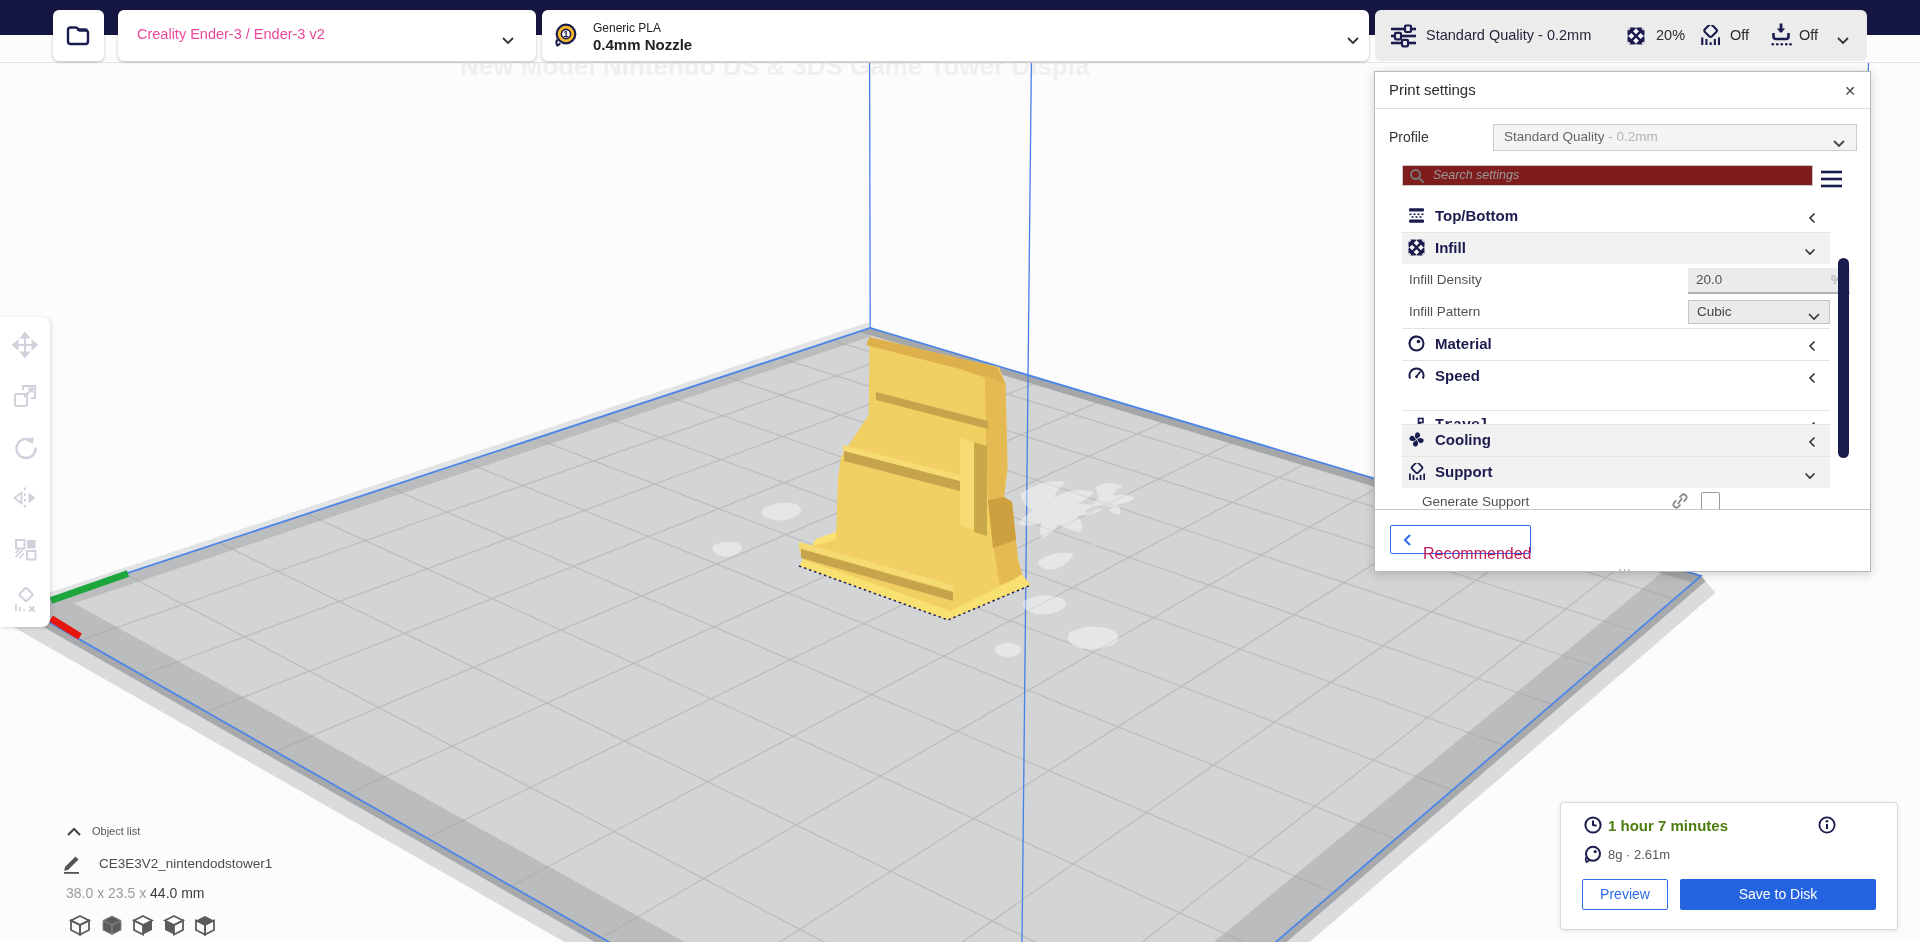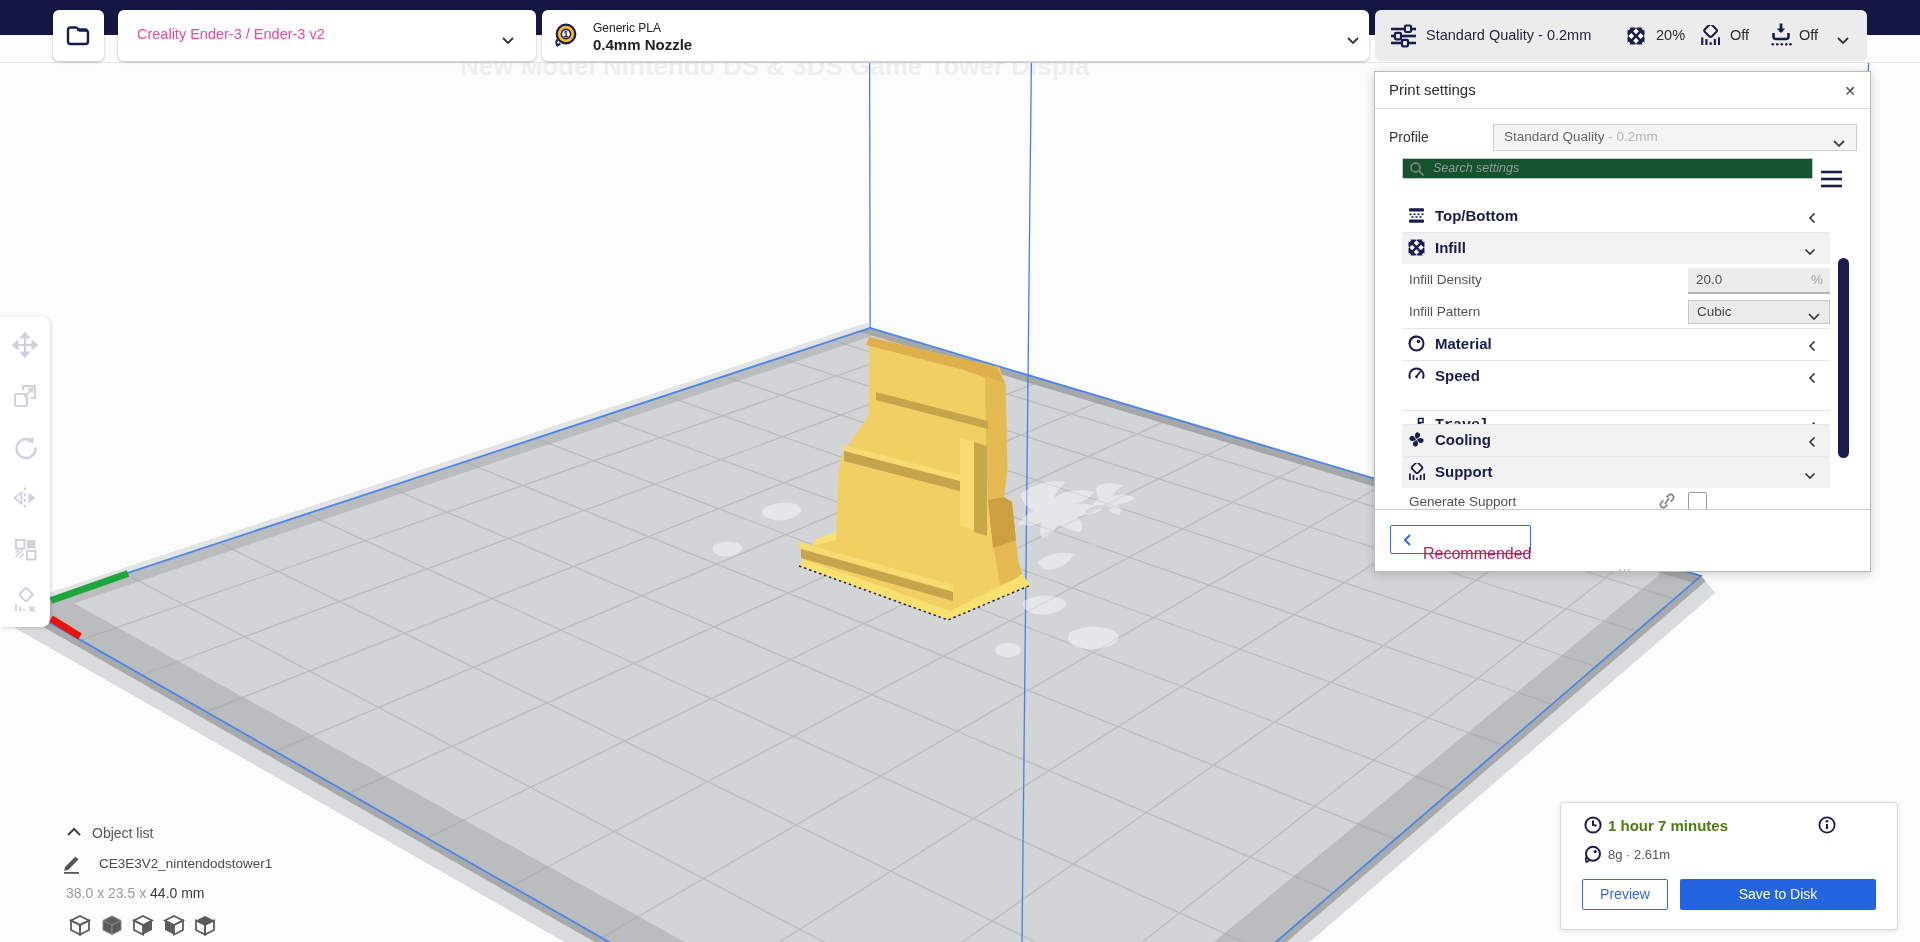--- a/index.html
+++ b/index.html
@@ -138,21 +138,21 @@
             <line x1="8" y1="20" x2="8" y2="24"></line>
             <line x1="12" y1="22" x2="12" y2="24"></line>
             <path d="M17.5 19.5 l5 5 M22.5 19.5 l-5 5"></path>
           </g>
         </svg></div>
 </div>
 <div style="position:absolute;left:62px;top:820px;width:300px;height:122px;">
 <svg width="16" height="10" viewBox="0 0 16 10" style="position:absolute;left:4px;top:7px">
         <path d="M2 8 L8 2 L14 8" fill="none" stroke="#444" stroke-width="2"></path>
       </svg>
-<div style="position:absolute;left:30px;top:5px;font-size:14px;color:#565656">Object list</div>
+<div style="position:absolute;left:30px;top:5px;font-size:11px;color:#565656">Object list</div>
 <div style="position:absolute;left:0px;top:34px"><svg width="22" height="20" viewBox="0 0 22 20" style="">
           <g fill="#555">
             <path d="M3 13 L13.5 2.5 L16.5 5.5 L6 16 L2.2 16.8 Z"></path>
             <rect x="2" y="18" width="15" height="1.8"></rect>
           </g>
         </svg></div>
 <div style="position:absolute;left:37px;top:36px;font-size:13.5px;color:#4c4c4c">CE3E3V2_nintendodstower1</div>
 <div style="position:absolute;left:4px;top:65px;font-size:14px;color:#9b9b9b">38.0 x 23.5 x <span style="color:#3d3d3d">44.0 mm</span></div>
 <div style="position:absolute;left:6px;top:93px"><svg width="24" height="24" viewBox="0 0 24 24" style="">
           <g fill="none" stroke="#5b5b5b" stroke-width="1.8">
@@ -306,21 +306,21 @@
 <div style="position:absolute;left:14px;top:9px;font-size:15px;color:#2b2b2b">Print settings</div>
 <div style="position:absolute;right:14px;top:11px;font-size:14px;color:#444">✕</div>
 <div style="position:absolute;left:0;top:36px;width:495px;height:1px;background:#dcdcdc"></div>
 <div style="position:absolute;left:14px;top:57px;font-size:14px;color:#333">Profile</div>
 <div style="position:absolute;left:118px;top:52px;width:364px;height:27px;background:#f4f4f4;border:1px solid #cdcdcd;box-sizing:border-box;">
   <div style="position:absolute;left:10px;top:4px;font-size:13.5px;color:#666">Standard Quality <span style="color:#b4b4b4">- 0.2mm</span></div>
   <div style="position:absolute;right:10px;top:9px"><svg width="14" height="9" viewBox="0 0 14 9" style="">
             <path d="M2 2 L7 7 L12 2" fill="none" stroke="#444" stroke-width="1.8"></path>
           </svg></div>
 </div>
-<div style="position:absolute;left:27px;top:86px;width:411px;height:21px;border:1px solid #c6c6c6;box-sizing:border-box;background:#14532d">
+<div style="position:absolute;left:27px;top:93px;width:411px;height:21px;border:1px solid #c6c6c6;box-sizing:border-box;background:#7f1d1d">
   <div style="position:absolute;left:6px;top:2px"><svg width="16" height="16" viewBox="0 0 16 16" style="">
             <circle cx="6.5" cy="6.5" r="4.5" fill="none" stroke="#7a7a7a" stroke-width="1.8"></circle>
             <line x1="10" y1="10" x2="14.5" y2="14.5" stroke="#7a7a7a" stroke-width="1.8"></line>
           </svg></div>
   <div style="position:absolute;left:30px;top:2px;font-size:12.5px;color:#999;font-style:italic">Search settings</div>
 </div>
 <div style="position:absolute;left:446px;top:98px"><svg width="21" height="18" viewBox="0 0 21 18" style="">
           <g stroke="#1b1c4e" stroke-width="2.6">
             <line x1="0" y1="2" x2="21" y2="2"></line>
             <line x1="0" y1="9" x2="21" y2="9"></line>
@@ -370,21 +370,21 @@
               <path d="M6.63 17.34 L8.50 15.47 L10.37 17.34 L8.50 19.21 Z" fill="#fff"></path>
             </g>
           </svg></div>
         <div style="position:absolute;left:33px;top:7px;font-size:15px;font-weight:bold;color:#1b1c4e">Infill</div>
         <div style="position:absolute;right:14px;top:10px"><svg width="12" height="8" viewBox="0 0 12 8">
             <path d="M1.5 1.5 L6 6 L10.5 1.5" fill="none" stroke="#333" stroke-width="1.6"></path>
           </svg></div>
       </div>
 <div style="position:absolute;left:27px;top:191.5px;width:428px;height:32px;">
 <div style="position:absolute;left:7px;top:8px;font-size:13.5px;color:#515151">Infill Density</div>
-<div style="position:absolute;left:286px;top:4px;width:142px;height:24px;background:#ebebeb;border-bottom:2px solid #b3b3b3;">
+<div style="position:absolute;left:286px;top:4px;width:142px;height:24px;background:#ebebeb;border-bottom:2px solid #b3b3b3;padding-left:20px;">
 <div style="position:absolute;left:8px;top:4px;font-size:13.5px;color:#515151">20.0</div>
 <div style="position:absolute;right:7px;top:4px;font-size:13.5px;color:#a5a5a5">%</div>
         </div>
       </div>
 <div style="position:absolute;left:27px;top:255.5px;width:428px;height:32px;">
         <div style="position:absolute;left:0;top:0;width:428px;height:1px;background:#e4e4e4"></div>
         <div style="position:absolute;left:6px;top:7px;width:17px;height:17px"><svg width="17" height="17" viewBox="0 0 17 17" style="">
             <circle cx="8.5" cy="8.5" r="7" fill="none" stroke="#1b1c4e" stroke-width="2"></circle>
             <circle cx="10.5" cy="6.5" r="1.8" fill="#1b1c4e"></circle>
             <path d="M8.5 1.5 A7 7 0 0 0 1.5 8.5" fill="none" stroke="#1b1c4e" stroke-width="2"></path>
@@ -450,21 +450,21 @@
             <rect x="4.59" y="11.90" width="1.78" height="5.10" fill="#1b1c4e"></rect>
             <rect x="8.16" y="14.62" width="1.78" height="2.38" fill="#1b1c4e"></rect>
             <rect x="11.73" y="11.90" width="1.78" height="5.10" fill="#1b1c4e"></rect>
             <rect x="15.30" y="10.54" width="1.78" height="6.46" fill="#1b1c4e"></rect>
           </svg></div>
         <div style="position:absolute;left:33px;top:7px;font-size:15px;font-weight:bold;color:#1b1c4e">Support</div>
         <div style="position:absolute;right:14px;top:10px"><svg width="12" height="8" viewBox="0 0 12 8">
             <path d="M1.5 1.5 L6 6 L10.5 1.5" fill="none" stroke="#333" stroke-width="1.6"></path>
           </svg></div>
       </div>
-<div style="position:absolute;left:27px;top:415.5px;width:428px;height:22px;overflow:hidden;">
+<div style="position:absolute;left:40px;top:415.5px;width:428px;height:22px;overflow:hidden;">
 <div style="position:absolute;left:7px;top:6px;font-size:13.5px;color:#515151">Generate Support</div>
 <div style="position:absolute;left:256px;top:5px;"><svg width="18" height="16" viewBox="0 0 18 16" style="">
             <g fill="none" stroke="#888" stroke-width="1.8">
 <path d="M7 11 L11 5"></path>
 <path d="M8.5 4.5 l2,-2.2 q2.2,-2 4.2,0 q2,2 0,4.2 l-2,2.2"></path>
 <path d="M9.5 11.5 l-2,2.2 q-2.2,2 -4.2,0 q-2,-2 0,-4.2 l2,-2.2"></path>
             </g>
           </svg></div>
 <div style="position:absolute;left:286px;top:4px;width:17px;height:17px;border:1.5px solid #9a9a9a;border-radius:2px;background:#fff"></div>
       </div>

